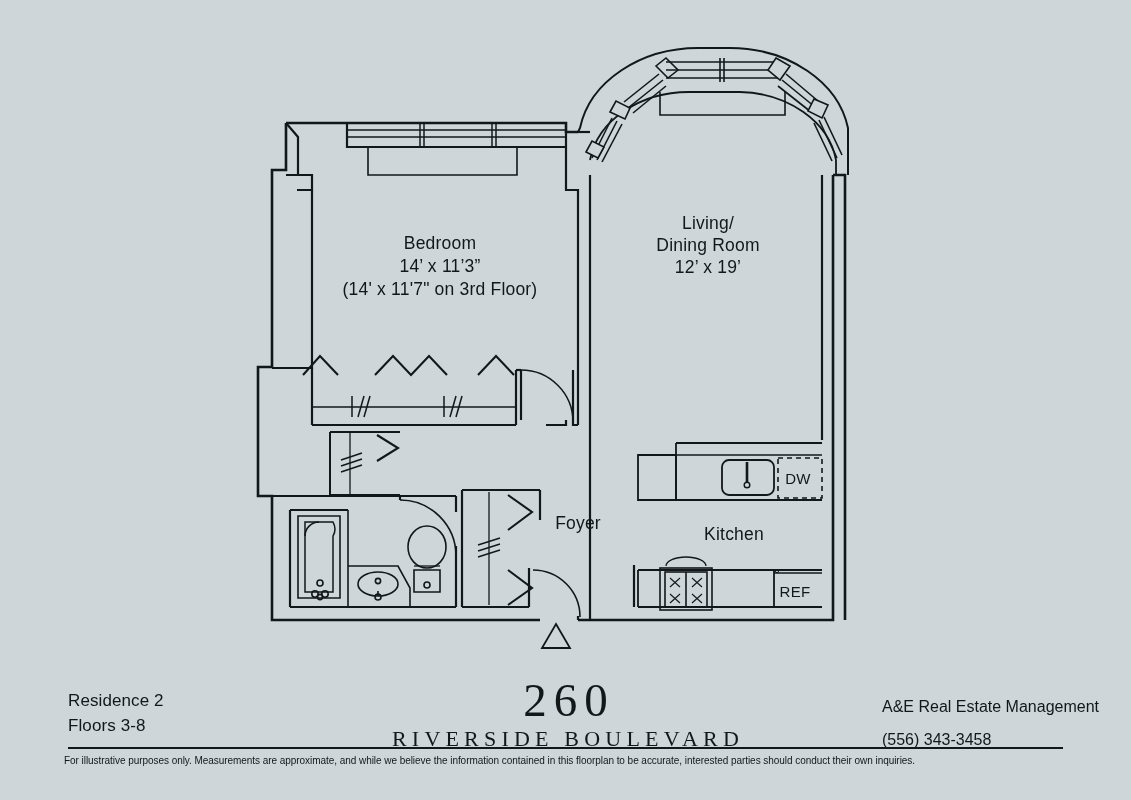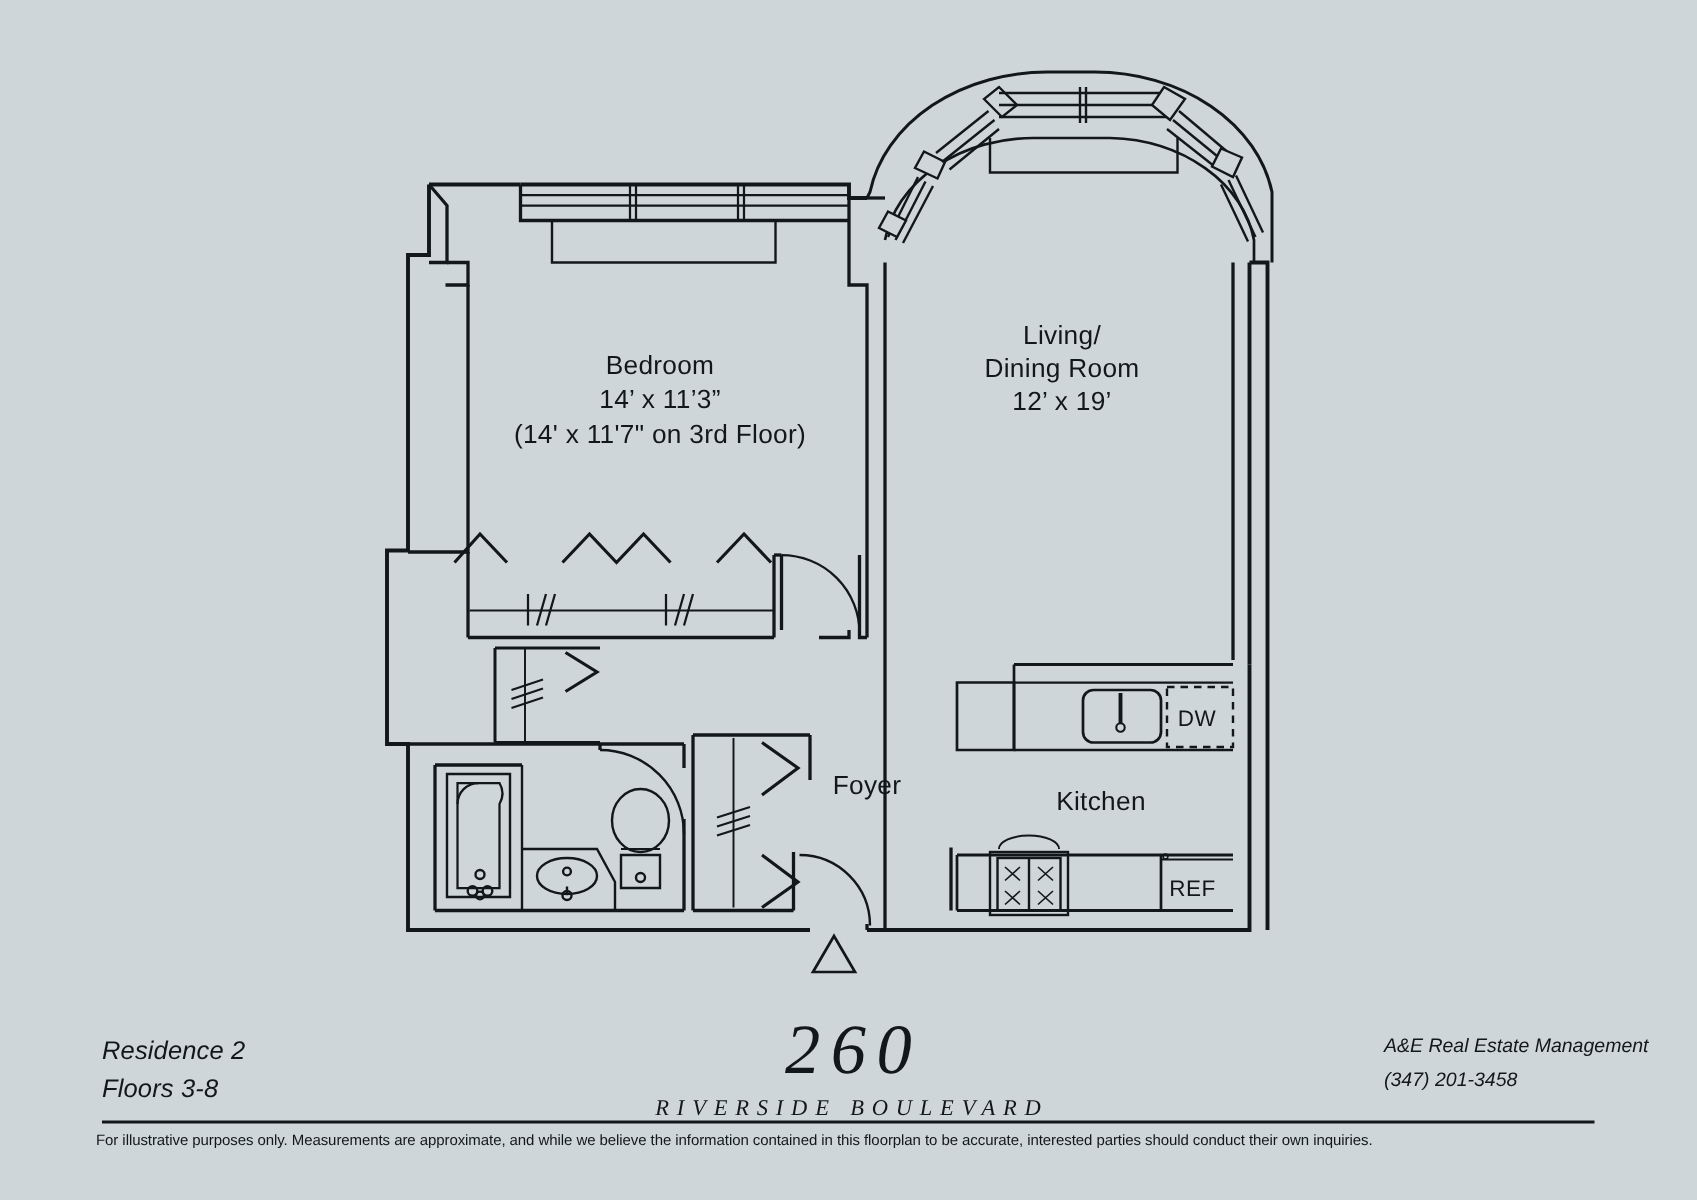--- a/index.html
+++ b/index.html
@@ -23,45 +23,45 @@
   .appl-label{
     font-family:"Liberation Sans", sans-serif;
     font-size:15px;
     fill:#12171a;
     text-anchor:middle;
     letter-spacing:.3px;
   }
 
   
   #footer{position:absolute;left:0;top:660px;width:1131px;height:140px;}
-  #footer-cols{position:absolute;left:0;top:0;width:1131px;height:82px;font-style:italic;}
+  #footer-cols{position:absolute;left:0;top:0;width:1131px;height:82px;}
 
   .f-left{position:absolute;left:68px;top:28px;}
   .f-left div{font-size:17px;line-height:25px;letter-spacing:.1px;}
 
   .f-center{position:absolute;left:0;top:14px;width:1131px;text-align:center;}
   .brand-num{
     font-family:"Liberation Serif", serif;
     font-weight:400;
     font-size:47px;
     line-height:52px;
     letter-spacing:7px;
     padding-left:7px;
   }
   .brand-street{
     font-family:"Liberation Serif", serif;
-    font-size:15px;
+    font-size:22px;
     line-height:22px;
     letter-spacing:5.2px;
     padding-left:5px;
     margin-top:2px;
   }
 
   .f-right{position:absolute;right:32px;top:26px;text-align:left;}
-  .f-right div{font-size:13px;line-height:22.5px;letter-spacing:0px;}
+  .f-right div{font-size:16px;line-height:22.5px;letter-spacing:0px;margin-top:10px;}
 
   .rule{
     position:absolute;left:68px;top:87px;width:995px;height:0;
     border-top:2.1px solid #12171a;
   }
   .disclaimer{
     position:absolute;left:64px;top:92px;width:1000px;
     font-size:10px;line-height:18px;letter-spacing:-.05px;
     white-space:nowrap;
   }
@@ -363,21 +363,21 @@
       <div>Floors 3-8</div>
     </div>
 
     <div class="f-center">
       <div class="brand-num">260</div>
       <div class="brand-street">RIVERSIDE BOULEVARD</div>
     </div>
 
     <div class="f-right">
       <div>A&amp;E Real Estate Management</div>
-      <div>(347) 201-3458</div>
+      <div>(556) 343-3458</div>
     </div>
 
   </div>
 
   <div class="rule"></div>
 
   <div class="disclaimer">For illustrative purposes only.  Measurements are approximate, and while we believe the information contained in this floorplan to be accurate, interested parties should conduct their own inquiries.</div>
 
 </div>
 

